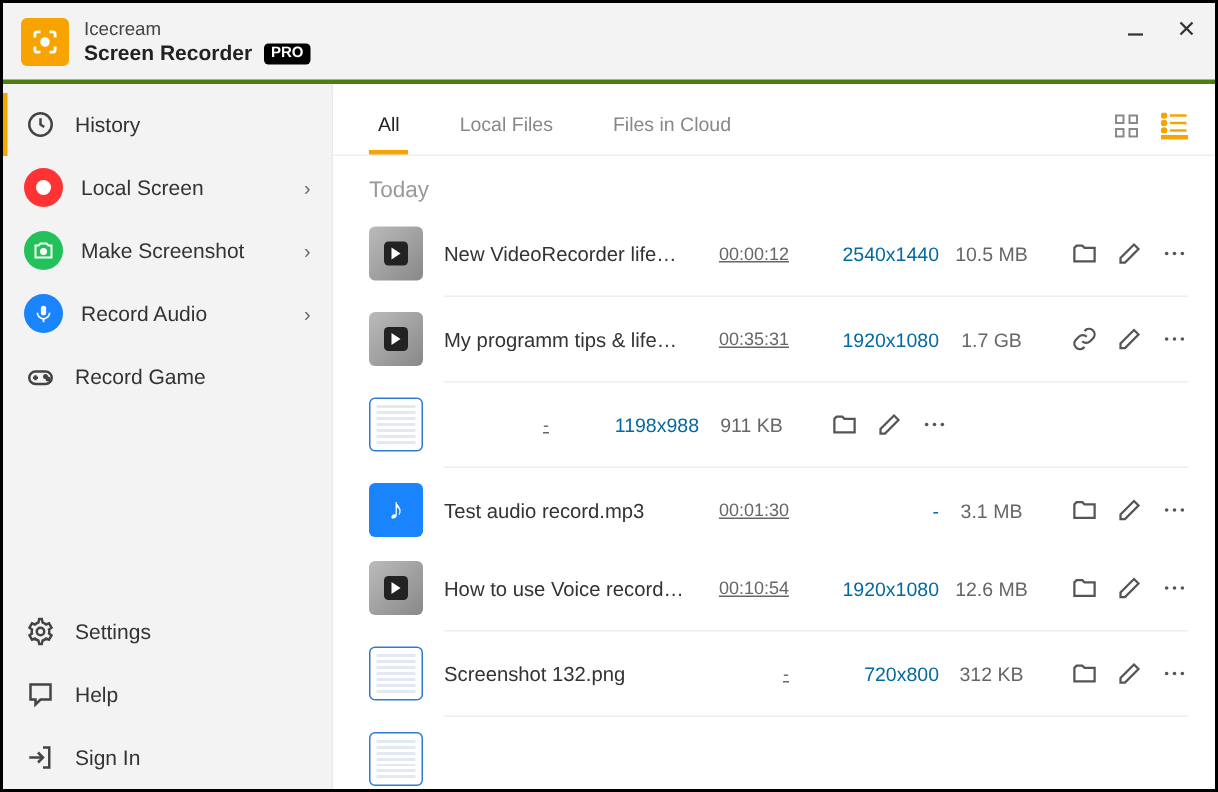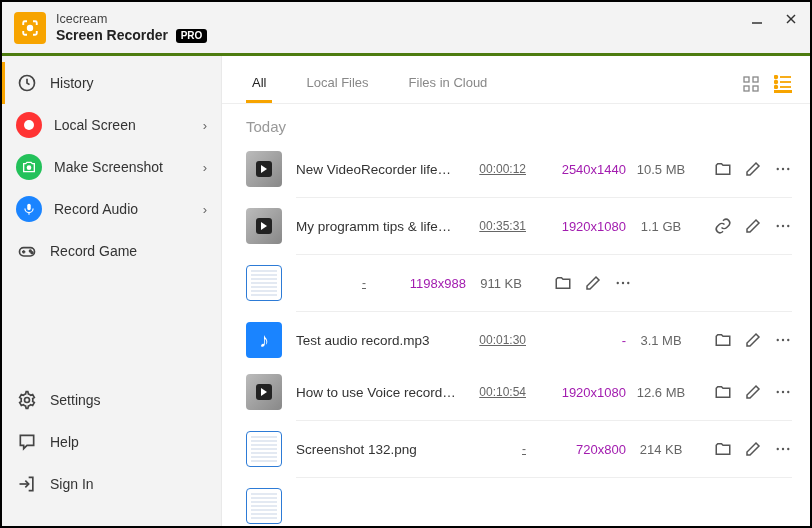--- a/index.html
+++ b/index.html
@@ -18,42 +18,42 @@
   .sidebar { width:220px; background:#f3f3f3; border-right:1px solid #e9e9e9; display:flex; flex-direction:column; }
   .navtop { padding-top:6px; }
   .navitem { display:flex; align-items:center; height:42px; padding:0 14px; cursor:pointer; color:#333; font-size:14px; }
   .navitem .nicon { width:22px; height:22px; display:flex; align-items:center; justify-content:center; margin-right:12px; }
   .navitem.big .nicon { width:26px; height:26px; border-radius:50%; }
   .navitem.big .nicon.red { background:#f33; }
   .navitem.big .nicon.green { background:#23c15a; }
   .navitem.big .nicon.blue { background:#1a84ff; }
   .navitem .chev { margin-left:auto; color:#666; font-size:13px; }
   .navitem.active { border-left:3px solid #f7a400; padding-left:11px; background:#f3f3f3; }
-  .navbottom { margin-top:auto; padding-bottom:21px; }
+  .navbottom { margin-top:auto; padding-bottom:0; }
   .main { flex:1; display:flex; flex-direction:column; min-width:0; }
   .tabs { height:48px; display:flex; align-items:flex-end; padding:0 24px; border-bottom:1px solid #eee; position:relative;}
   .tab { color:#888; font-size:13px; padding:0 6px 10px; margin-right:28px; cursor:pointer; }
   .tab.active { color:#222; border-bottom:3px solid #f7a400; font-weight:500;}
   .viewicons { position:absolute; right:18px; bottom:10px; display:flex; gap:14px; }
   .viewicons span { width:18px; height:18px; display:flex; align-items:center; justify-content:center; cursor:pointer; }
   .viewicons span.active { border-bottom:3px solid #f7a400; padding-bottom:2px; }
   .list { flex:1; overflow:auto; padding:0 18px 0 18px; }
   .section { color:#999; font-size:15px; padding:14px 6px 8px; }
   .row { display:flex; align-items:center; height:52px; }
   .thumb { width:36px; height:36px; border-radius:4px; margin:0 14px 0 6px; flex:none; display:flex; align-items:center; justify-content:center; font-size:16px; color:#fff; position:relative; overflow:hidden;}
   .thumb.video { background:linear-gradient(135deg,#bbb,#888); }
   .thumb.video .play { position:absolute; width:16px;height:16px;border-radius:3px;background:#222; display:flex;align-items:center;justify-content:center;}
   .thumb.video .play::after{content:"";border-style:solid;border-width:4px 0 4px 6px;border-color:transparent transparent transparent #fff;}
   .thumb.image { background:#fff; border:1px solid #2d7bd6; }
   .thumb.image::before{content:"";position:absolute;top:4px;left:4px;right:4px;bottom:4px;background:repeating-linear-gradient(#e3e9f2,#e3e9f2 2px,#fff 2px,#fff 4px);}
   .thumb.audio { background:#1a84ff; }
   .thumb.audio::after{content:"♪"; font-size:20px;}
   .fname { flex:1; min-width:0; white-space:nowrap; overflow:hidden; text-overflow:ellipsis; color:#333; font-size:13.5px; }
   .dur { width:70px; text-align:right; color:#666; font-size:12px;text-decoration:underline; }
-  .res { width:100px; text-align:right; color:#a21caf; font-size:13px; }
+  .res { width:100px; text-align:right; color:#0369a1; font-size:13px; }
   .size { width:70px; text-align:center; color:#666; font-size:13px; margin-right:10px;}
   .acts { display:flex; gap:12px; margin-left:8px; }
   .acts span { width:18px; height:18px; display:flex; align-items:center;justify-content:center; cursor:pointer; color:#555;}
   hr.thin { border:none; border-top:1px solid #eee; margin:2px 0 2px 56px;}
   svg { display:block; }
 </style>
 </head>
 <body>
 
 <div class="app">
@@ -234,21 +234,21 @@
             </div>
           </div>
           <hr class="thin">
           <div class="row">
             <div class="thumb video">
               <div class="play"></div>
             </div>
             <div class="fname">My programm tips &amp; lifehacks.mp4</div>
             <div class="dur">00:35:31</div>
             <div class="res">1920x1080</div>
-            <div class="size">1.1 GB</div>
+            <div class="size">1.7 GB</div>
             <div class="acts">
               <span>
                 <svg width="18" height="18" viewBox="0 0 24 24" fill="none" stroke="#555" stroke-width="2">
                   <path d="M10 14a5 5 0 0 0 7 0l3-3a5 5 0 0 0-7-7l-1 1"></path>
                   <path d="M14 10a5 5 0 0 0-7 0l-3 3a5 5 0 0 0 7 7l1-1"></path>
                 </svg>
               </span>
               <span>
                 <svg width="18" height="18" viewBox="0 0 24 24" fill="none" stroke="#555" stroke-width="2">
                   <path d="M4 20h4L20 8l-4-4L4 16z"></path>
@@ -343,21 +343,21 @@
                 </svg>
               </span>
             </div>
           </div>
           <hr class="thin">
           <div class="row">
             <div class="thumb image"></div>
             <div class="fname">Screenshot 132.png</div>
             <div class="dur">-</div>
             <div class="res">720x800</div>
-            <div class="size">214 KB</div>
+            <div class="size">312 KB</div>
             <div class="acts">
               <span>
                 <svg width="18" height="18" viewBox="0 0 24 24" fill="none" stroke="#555" stroke-width="2">
                   <path d="M3 7l2-2h5l2 2h9v12H3z"></path>
                 </svg>
               </span>
               <span>
                 <svg width="18" height="18" viewBox="0 0 24 24" fill="none" stroke="#555" stroke-width="2">
                   <path d="M4 20h4L20 8l-4-4L4 16z"></path>
                 </svg>

